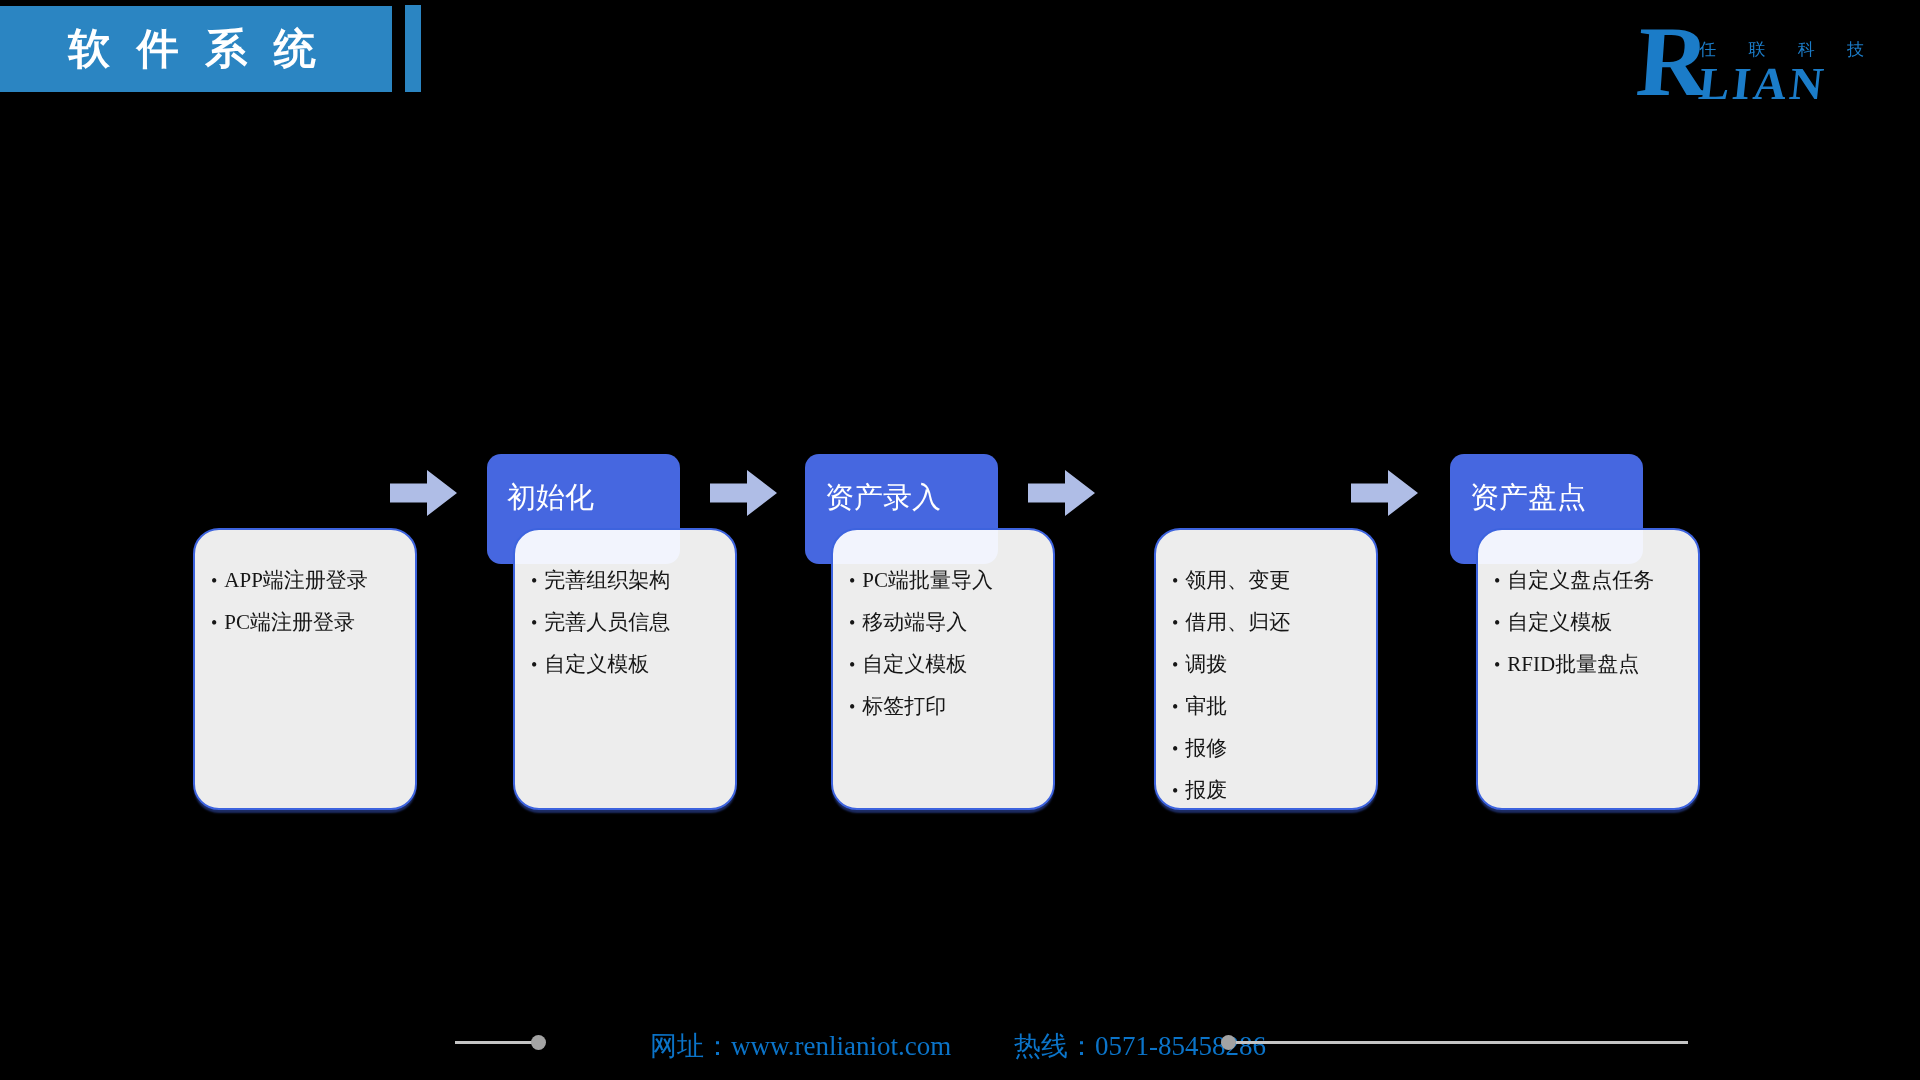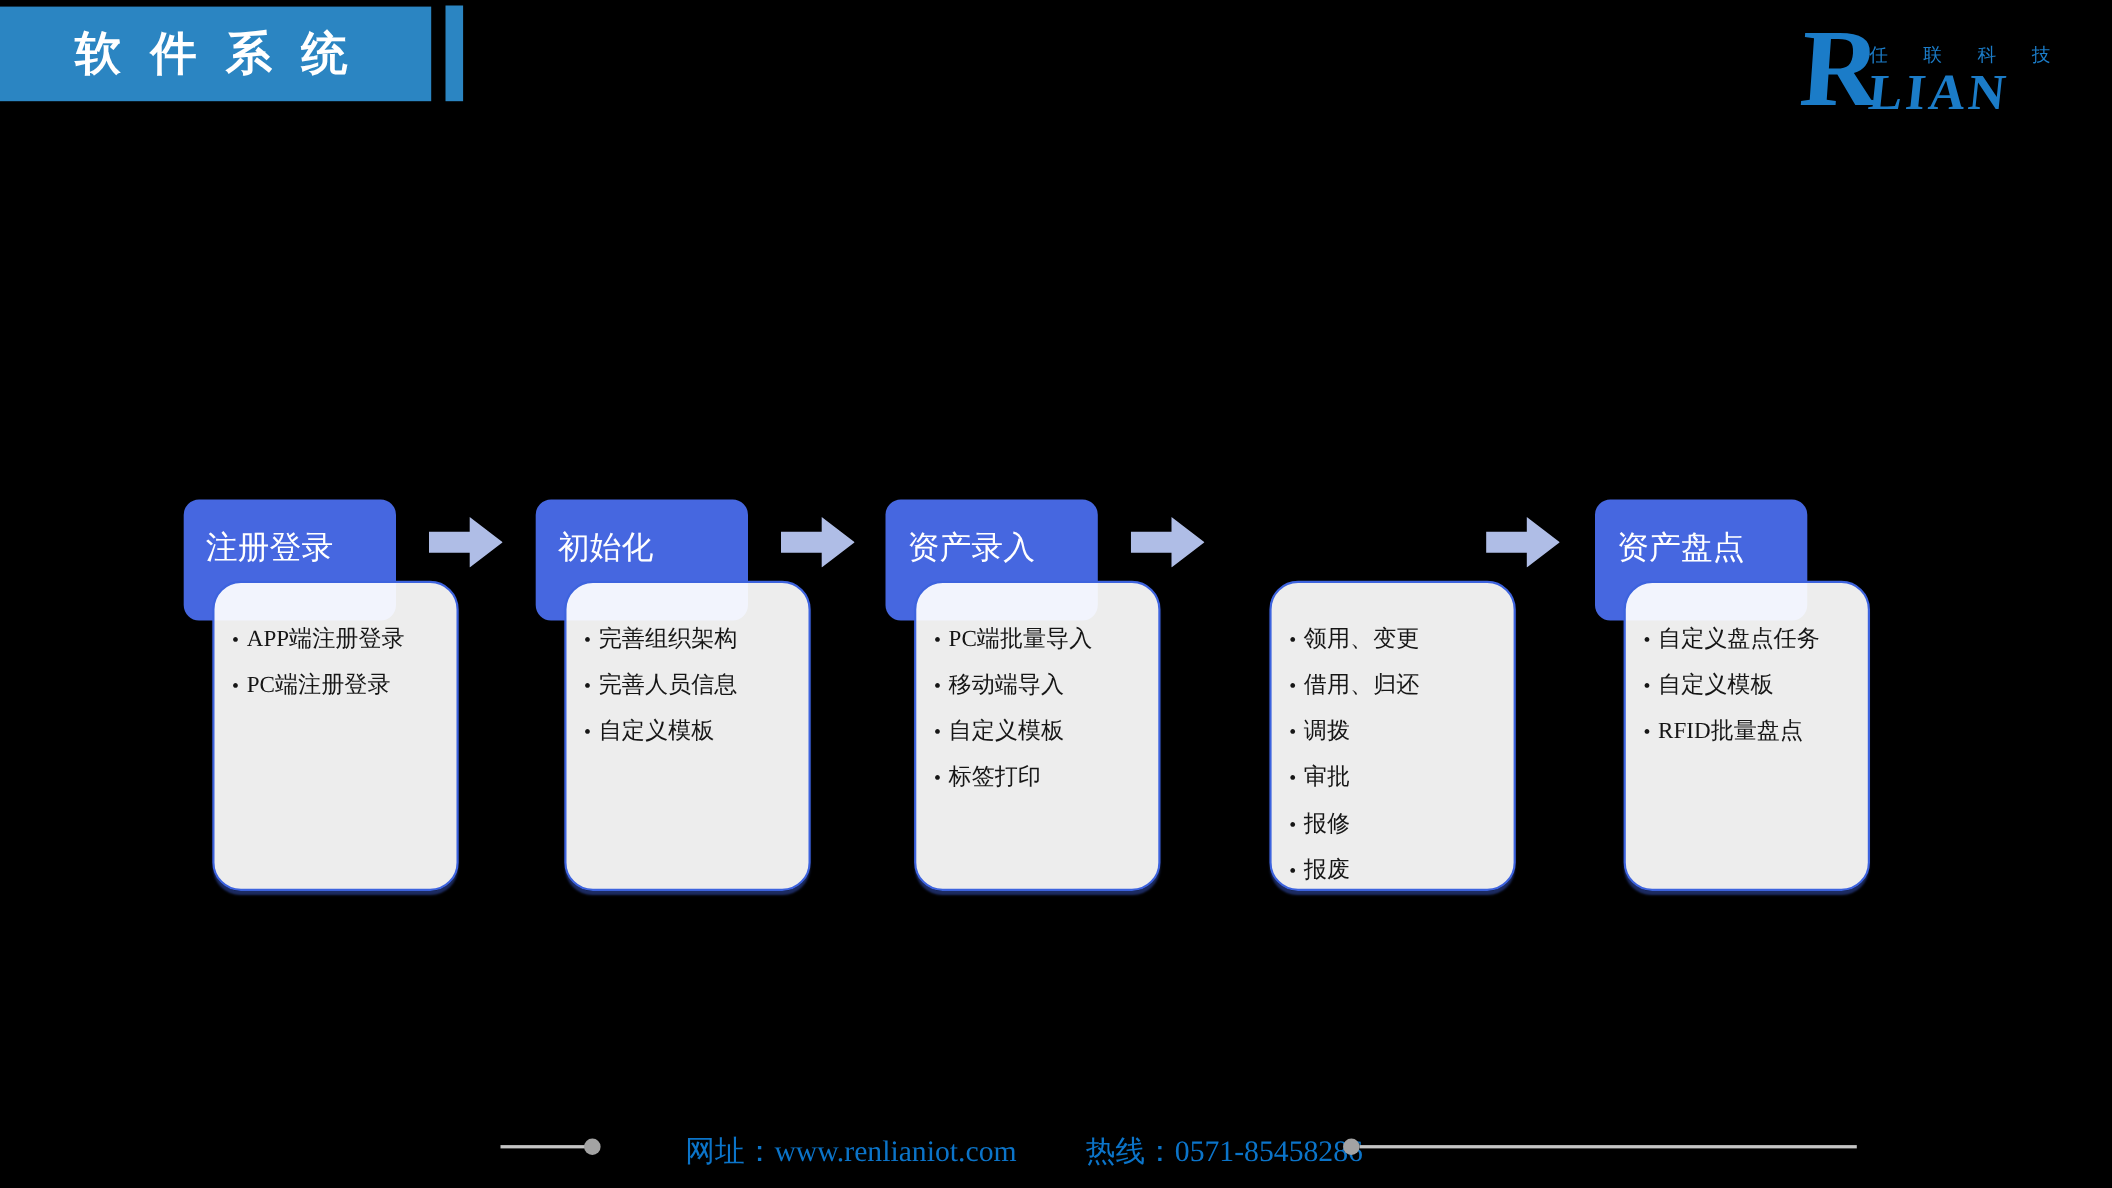--- a/index.html
+++ b/index.html
@@ -60,21 +60,21 @@
   .footer-line{position:absolute;top:1041px;height:3px;background:var(--footer-line);}
   .footer-line.left{left:455px;width:83px;}
   .footer-line.right{left:1236px;width:452px;}
   .footer-dot{
     position:absolute;top:1035px;width:15px;height:15px;border-radius:50%;
     background:var(--footer-dot);
   }
   .footer-dot.left{left:531px;}
   .footer-dot.right{left:1221px;}
   .footer-text{
-    position:absolute;top:1028px;font-size:27px;color:var(--footer-text);white-space:nowrap;
+    position:absolute;top:1028px;font-size:27px;color:var(--footer-text);white-space:nowrap;margin-left:27px;
   }
   .footer-text.web{left:623px;}
   .footer-text.hot{left:987px;}
 </style>
 </head>
 <body>
 
 <div id="stage" style="--banner-blue: #2B85C2; --logo-blue: #1B7CC8; --step-blue: #4667E0; --card-border: #3D63DE; --arrow: #AFBDE6; --item-text: #161616; --footer-text: #0B74C9; --footer-line: #C4C4C4; --footer-dot: #A3A3A3;">
 
   <div class="top-banner">
@@ -86,21 +86,20 @@
     <div class="logo-r">R</div>
     <div class="logo-right">
       <div class="logo-cn">任 联 科 技</div>
       <div class="logo-en">LIAN</div>
     </div>
   </div>
 
 
   <div class="flow" id="flow">
       <div class="step" style="left: 0px;">
-        <div class="step-header"><span class="step-title">注册登录</span></div>
         <div class="step-card">
           <div class="step-item">
             <span class="bullet">•</span>
             <span class="item-text">APP端注册登录</span>
           </div>
           <div class="step-item">
             <span class="bullet">•</span>
             <span class="item-text">PC端注册登录</span>
           </div>
         </div>

